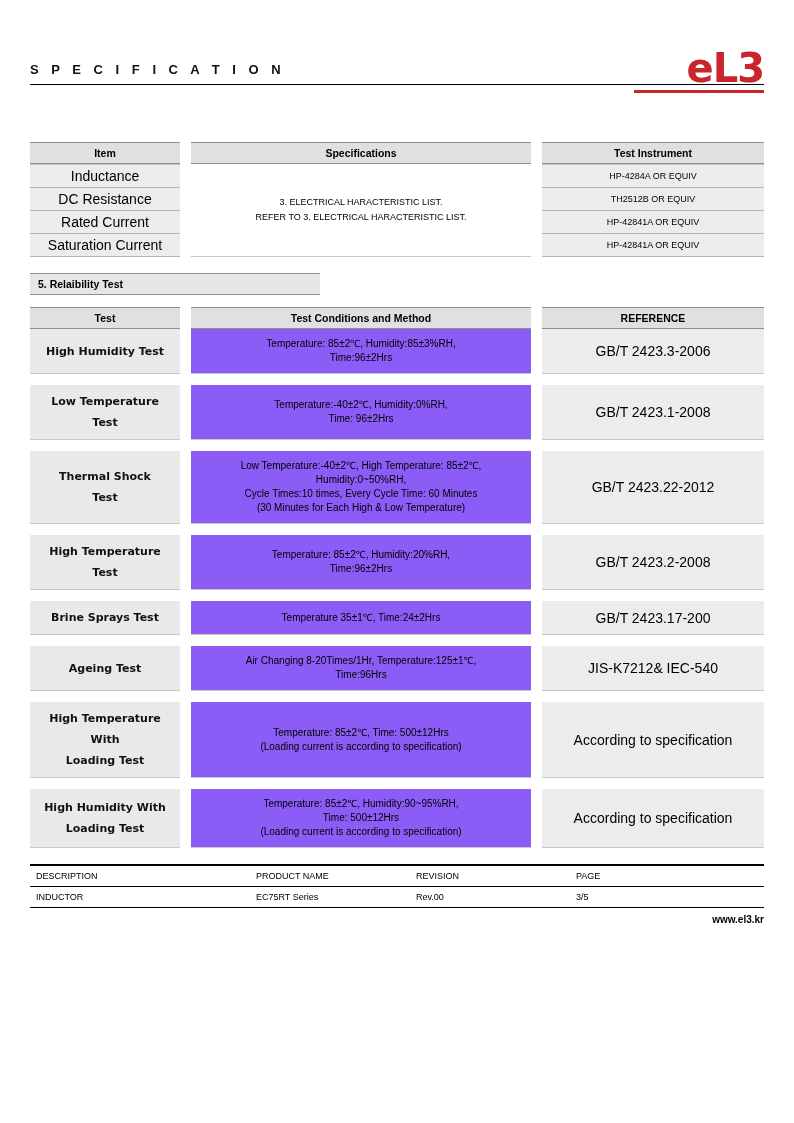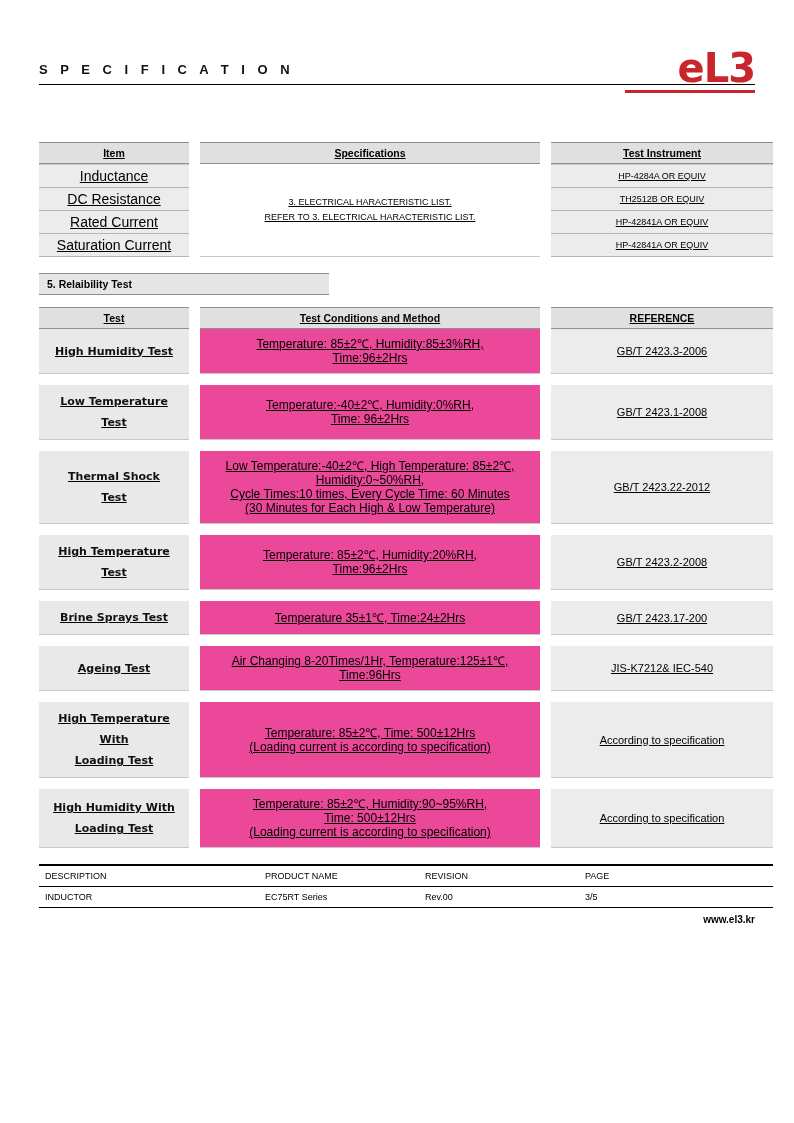--- a/index.html
+++ b/index.html
@@ -13,21 +13,21 @@
     font-family: "Liberation Sans", sans-serif;
     color: #000000;
     position: relative;
     overflow: hidden;
   }
   .page {
     position: relative;
     width: 794px;
     height: 1123px;
     box-sizing: border-box;
-    padding: 0 39px;
+    padding: 0 30px;
   }
 
   
   .header {
     position: relative;
     height: 70px;
     padding-top: 60px;
     box-sizing: content-box;
   }
   .spec-title {
@@ -77,21 +77,20 @@
   }
 
   
   .tbl {
     border-collapse: separate;
     border-spacing: 11px 0;
     width: 100%;
     margin-left: -11px;
     margin-top: 12px;
     table-layout: fixed;
-    text-decoration: underline;
   }
   .tbl th {
     background: #e0e0e0;
     border-top: 1px solid #8f8f8f;
     border-bottom: 1px solid #8f8f8f;
     font-size: 10.5px;
     font-weight: bold;
     padding: 4px 0;
     text-align: center;
   }
@@ -130,28 +129,28 @@
   .rel td.test {
     background: #e9e9e9;
     font-family: "DejaVu Sans", sans-serif;
     font-size: 11px;
     font-weight: bold;
     color: #111;
     line-height: 21px;
     padding: 6px 2px;
   }
   .rel td.cond {
-    background: #ec4899;
-    font-size: 12px;
+    background: #8b5cf6;
+    font-size: 10px;
     line-height: 14px;
     padding: 8px 4px;
   }
   .rel td.ref {
     background: #ececec;
-    font-size: 11px;
+    font-size: 14px;
     padding: 8px 2px;
   }
   .rel tr.spacer td {
     border-bottom: none;
     background: transparent;
     height: 11px;
     padding: 0;
   }
 
   

